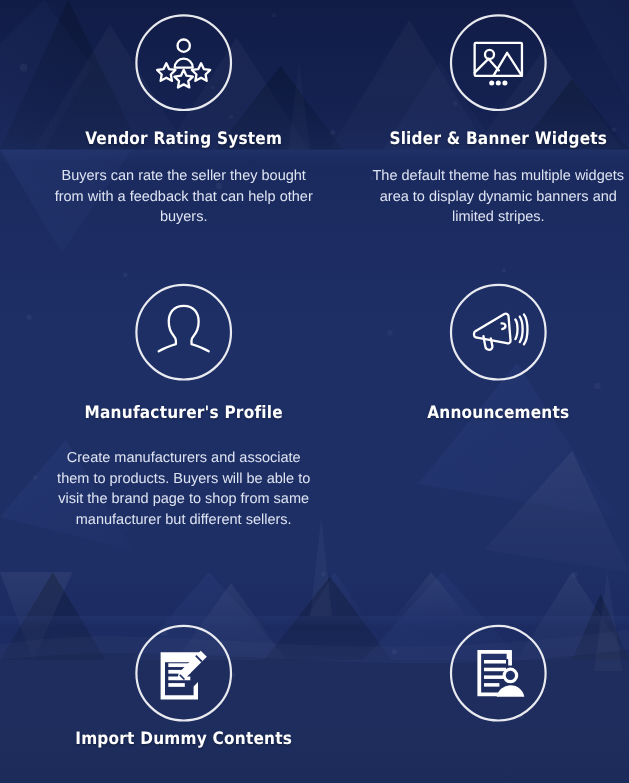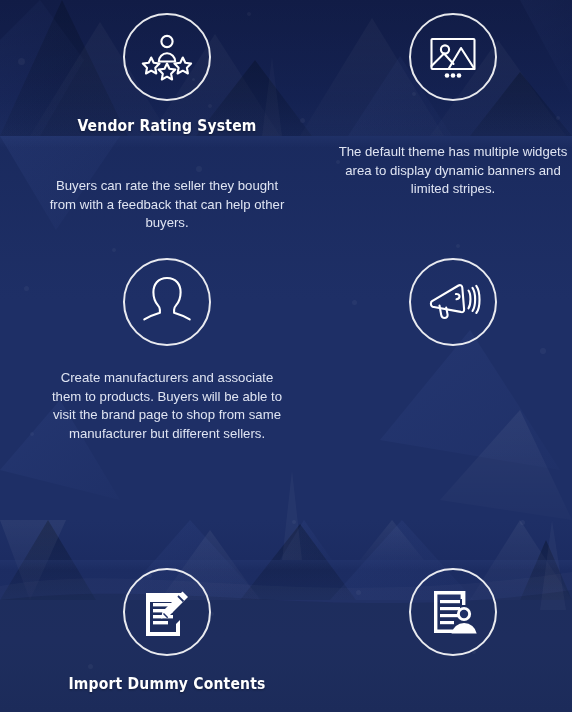--- a/index.html
+++ b/index.html
@@ -100,30 +100,30 @@
     font-size: 15.5px;
     font-weight: bold;
     color: #ffffff;
     letter-spacing: 0.2px;
     line-height: 1.1;
     font-family: "DejaVu Sans", "Liberation Sans", sans-serif;
     font-stretch: condensed;
     text-shadow: 0 1px 2px rgba(0,0,0,0.35);
   }
   .card-desc {
-    margin-top: 42px;
+    margin-top: 16px;
     font-size: 13.2px;
     line-height: 18.5px;
     color: #dfe4f2;
     max-width: 238px;
     font-family: "Liberation Sans", sans-serif;
   }
   .card.r2 .card-title { margin-top: 21px; }
   .card.r2 .card-desc { margin-top: 23px; }
-  .card.r3 .card-title { margin-top: 20px; }
+  .card.r3 .card-title { margin-top: 7px; }
 
   
   .speck {
     position: absolute;
     border-radius: 50%;
     background: rgba(255,255,255,0.045);
   }
 </style>
 </head>
 <body>
@@ -235,47 +235,50 @@
         <svg width="58" height="58" viewBox="0 0 58 58" fill="none" stroke="#ffffff" stroke-width="2.1" stroke-linejoin="round" stroke-linecap="round">
           <rect x="7.5" y="11" width="43" height="30" rx="1"></rect>
           <circle cx="21" cy="21.5" r="4.1"></circle>
           <path d="M7.5 38 L20 25.5 L29.5 36"></path>
           <path d="M24.5 41 L37 20 L50.5 41"></path>
           <circle cx="23" cy="47.5" r="2.3" fill="#ffffff" stroke="none"></circle>
           <circle cx="29" cy="47.5" r="2.3" fill="#ffffff" stroke="none"></circle>
           <circle cx="35" cy="47.5" r="2.3" fill="#ffffff" stroke="none"></circle>
         </svg>
       </div>
+      <div class="card-title">Slider &amp; Banner Widgets</div>
       <div class="card-desc">The default theme has multiple widgets area to display dynamic banners and limited stripes.</div>
     </div>
 
     <div class="card r2">
       <div class="icon-ring">
         <svg width="72" height="72" viewBox="0 0 72 72" fill="none" stroke="#ffffff" stroke-width="2.1" stroke-linejoin="round" stroke-linecap="round">
           <path d="M36 12 c-9.2 0 -13.6 6.6 -13.6 14.2 0 6.3 2.4 10.6 4.6 13.2 1.3 1.5 1.9 2.4 1.9 4.3 l0 3.1
                    c-6.6 2.0 -12.3 4.6 -15.6 6.6
                    M36 12 c9.2 0 13.6 6.6 13.6 14.2 0 6.3 -2.4 10.6 -4.6 13.2 -1.3 1.5 -1.9 2.4 -1.9 4.3 l0 3.1
                    c6.6 2.0 12.3 4.6 15.6 6.6"></path>
         </svg>
       </div>
+      <div class="card-title">Manufacturer's Profile</div>
       <div class="card-desc">Create manufacturers and associate them to products. Buyers will be able to visit the brand page to shop from same manufacturer but different sellers.</div>
     </div>
 
     <div class="card r2">
       <div class="icon-ring">
         <svg width="58" height="58" viewBox="0 0 58 58" fill="none" stroke="#ffffff" stroke-width="2.1" stroke-linejoin="round" stroke-linecap="round">
           <path d="M8.5 27.8 L34.5 12.5 c1.8 -1.1 3.6 0.1 3.8 2.2 l1.8 21.6 c0.2 2.2 -1.5 3.5 -3.4 2.6
                    L8.5 33.8 c-2.2 -1.0 -2.2 -5.0 0 -6.0 z"></path>
           <path d="M32.5 26.2 c1.9 -0.4 3.2 -1.6 3.0 -3.1 -0.2 -1.5 -1.8 -2.4 -3.6 -2.1"></path>
           <path d="M15.5 32.5 l1.7 9.4 c0.3 1.8 1.7 3.1 3.4 3.1 1.9 0 3.3 -1.6 3.0 -3.4 l-1.4 -7.0"></path>
           <path d="M44.5 17.5 c2.6 3.6 2.6 13.6 0 17.8"></path>
           <path d="M48.5 14.8 c3.5 4.9 3.5 18.0 0 23.2"></path>
           <path d="M52.3 12.8 c4.3 6.0 4.3 21.8 0 27.2"></path>
         </svg>
       </div>
+      <div class="card-title">Announcements</div>
     </div>
 
     <div class="card r3">
       <div class="icon-ring">
         <svg width="54" height="54" viewBox="0 0 54 54">
           <g fill="#ffffff">
             <path d="M6 8 h36 v6 l-6 6 v-3 H10 v30 h26 v-8 l4 -4 v16 H6 z"></path>
             <rect x="13" y="18" width="20" height="3.4"></rect>
             <rect x="13" y="24" width="20" height="3.4"></rect>
             <rect x="13" y="30" width="20" height="3.4"></rect>

